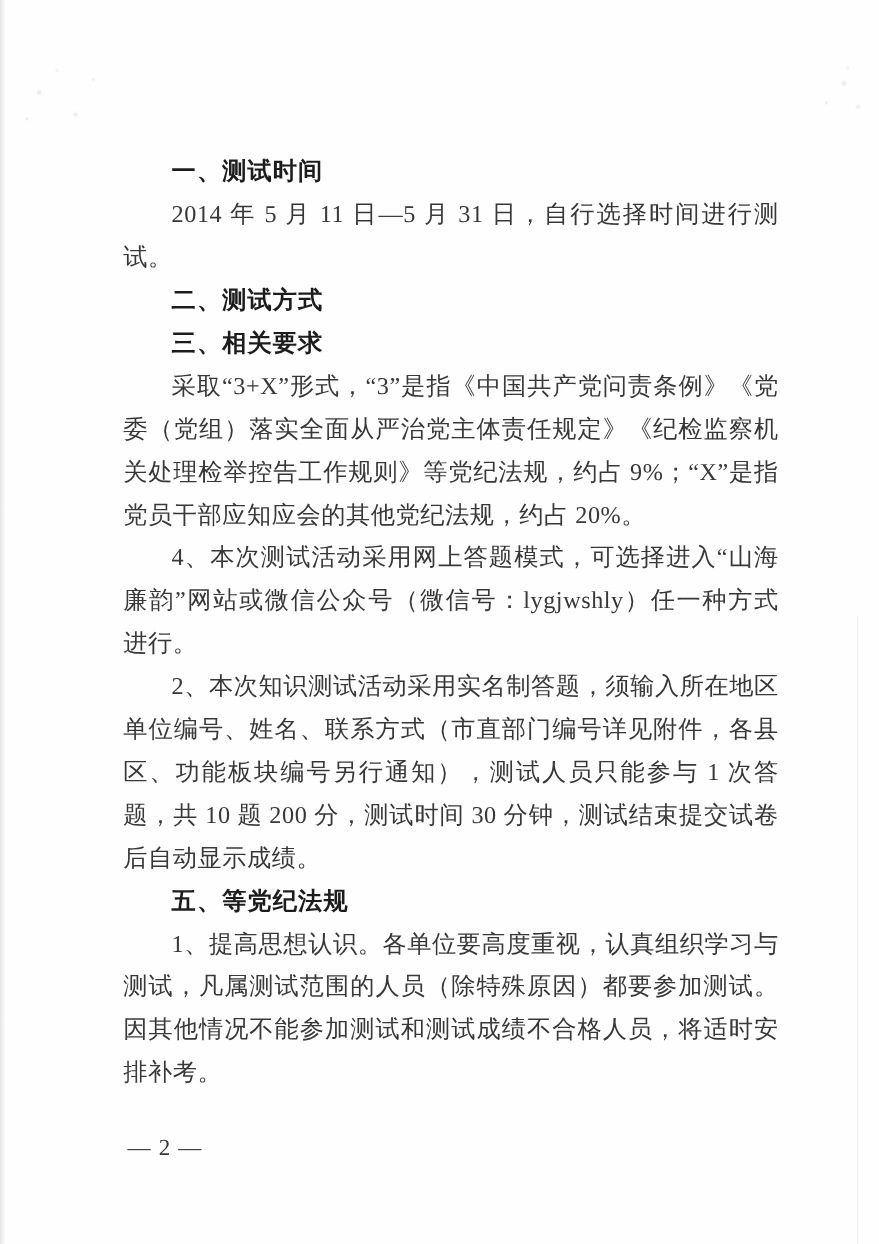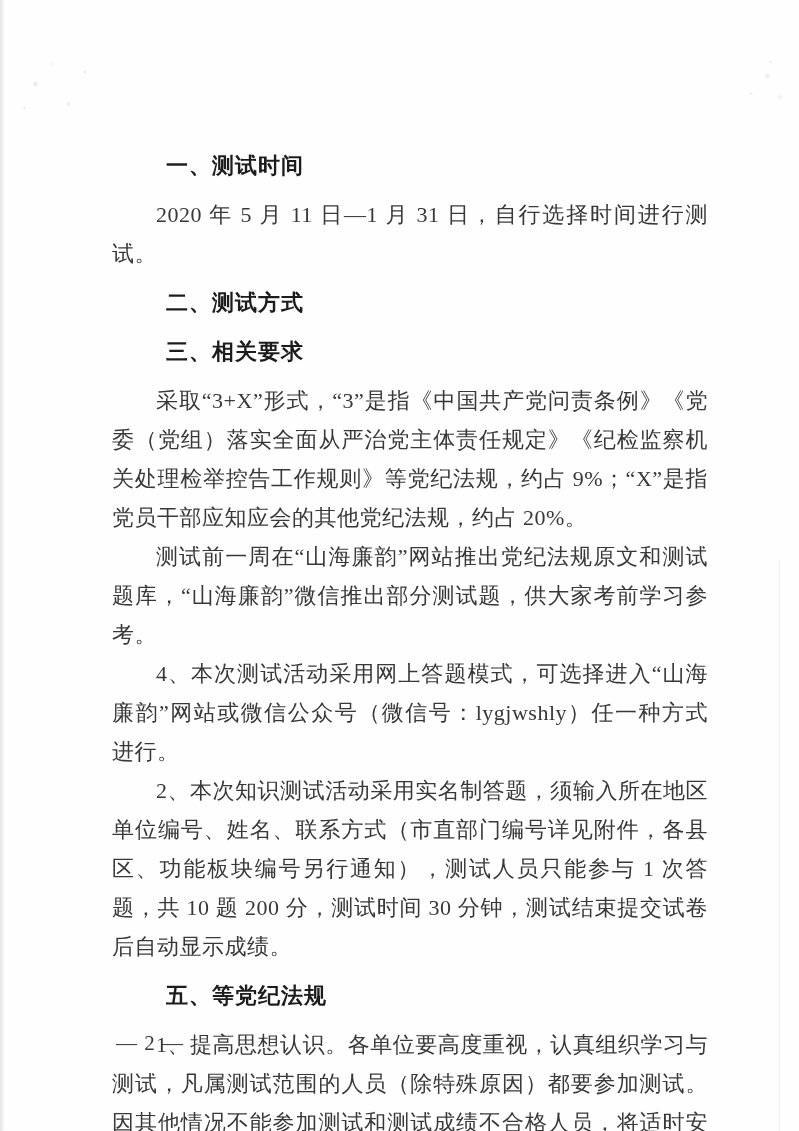--- a/index.html
+++ b/index.html
@@ -69,21 +69,21 @@
     text-align: justify;
   }
   .para {
     margin: 0;
     text-indent: 2em;
     font-family: "Liberation Serif", "DejaVu Serif", serif;
     color: #383838;
     letter-spacing: 0.5px;
   }
   .heading {
-    margin: 10px;
+    margin: 0;
     text-indent: 2em;
     font-family: "Liberation Sans", "DejaVu Sans", sans-serif;
     font-weight: 700;
     color: #1c1c1c;
     letter-spacing: 1px;
   }
   .page-number {
     position: absolute;
     left: 116px;
     top: 1028px;
@@ -99,25 +99,24 @@
 
 <div class="page">
 
   <div class="edge-left"></div>
   <div class="noise noise-tl"></div>
   <div class="noise noise-tr"></div>
   <div class="edge-right"></div>
 
   <div class="content">
     <div class="heading">一、测试时间</div>
-    <p class="para">2020 年 5 月 11 日—1 月 31 日，自行选择时间进行测试。</p>
+    <p class="para">2014 年 5 月 11 日—5 月 31 日，自行选择时间进行测试。</p>
     <div class="heading">二、测试方式</div>
     <div class="heading">三、相关要求</div>
     <p class="para">采取“3+X”形式，“3”是指《中国共产党问责条例》《党委（党组）落实全面从严治党主体责任规定》《纪检监察机关处理检举控告工作规则》等党纪法规，约占 9%；“X”是指党员干部应知应会的其他党纪法规，约占 20%。</p>
-    <p class="para">测试前一周在“山海廉韵”网站推出党纪法规原文和测试题库，“山海廉韵”微信推出部分测试题，供大家考前学习参考。</p>
     <p class="para">4、本次测试活动采用网上答题模式，可选择进入“山海廉韵”网站或微信公众号（微信号：lygjwshly）任一种方式进行。</p>
     <p class="para">2、本次知识测试活动采用实名制答题，须输入所在地区单位编号、姓名、联系方式（市直部门编号详见附件，各县区、功能板块编号另行通知），测试人员只能参与 1 次答题，共 10 题 200 分，测试时间 30 分钟，测试结束提交试卷后自动显示成绩。</p>
     <div class="heading">五、等党纪法规</div>
     <p class="para">1、提高思想认识。各单位要高度重视，认真组织学习与测试，凡属测试范围的人员（除特殊原因）都要参加测试。因其他情况不能参加测试和测试成绩不合格人员，将适时安排补考。</p>
 
   </div>
 
   <div class="page-number">— 2 —</div>
 
 </div>

